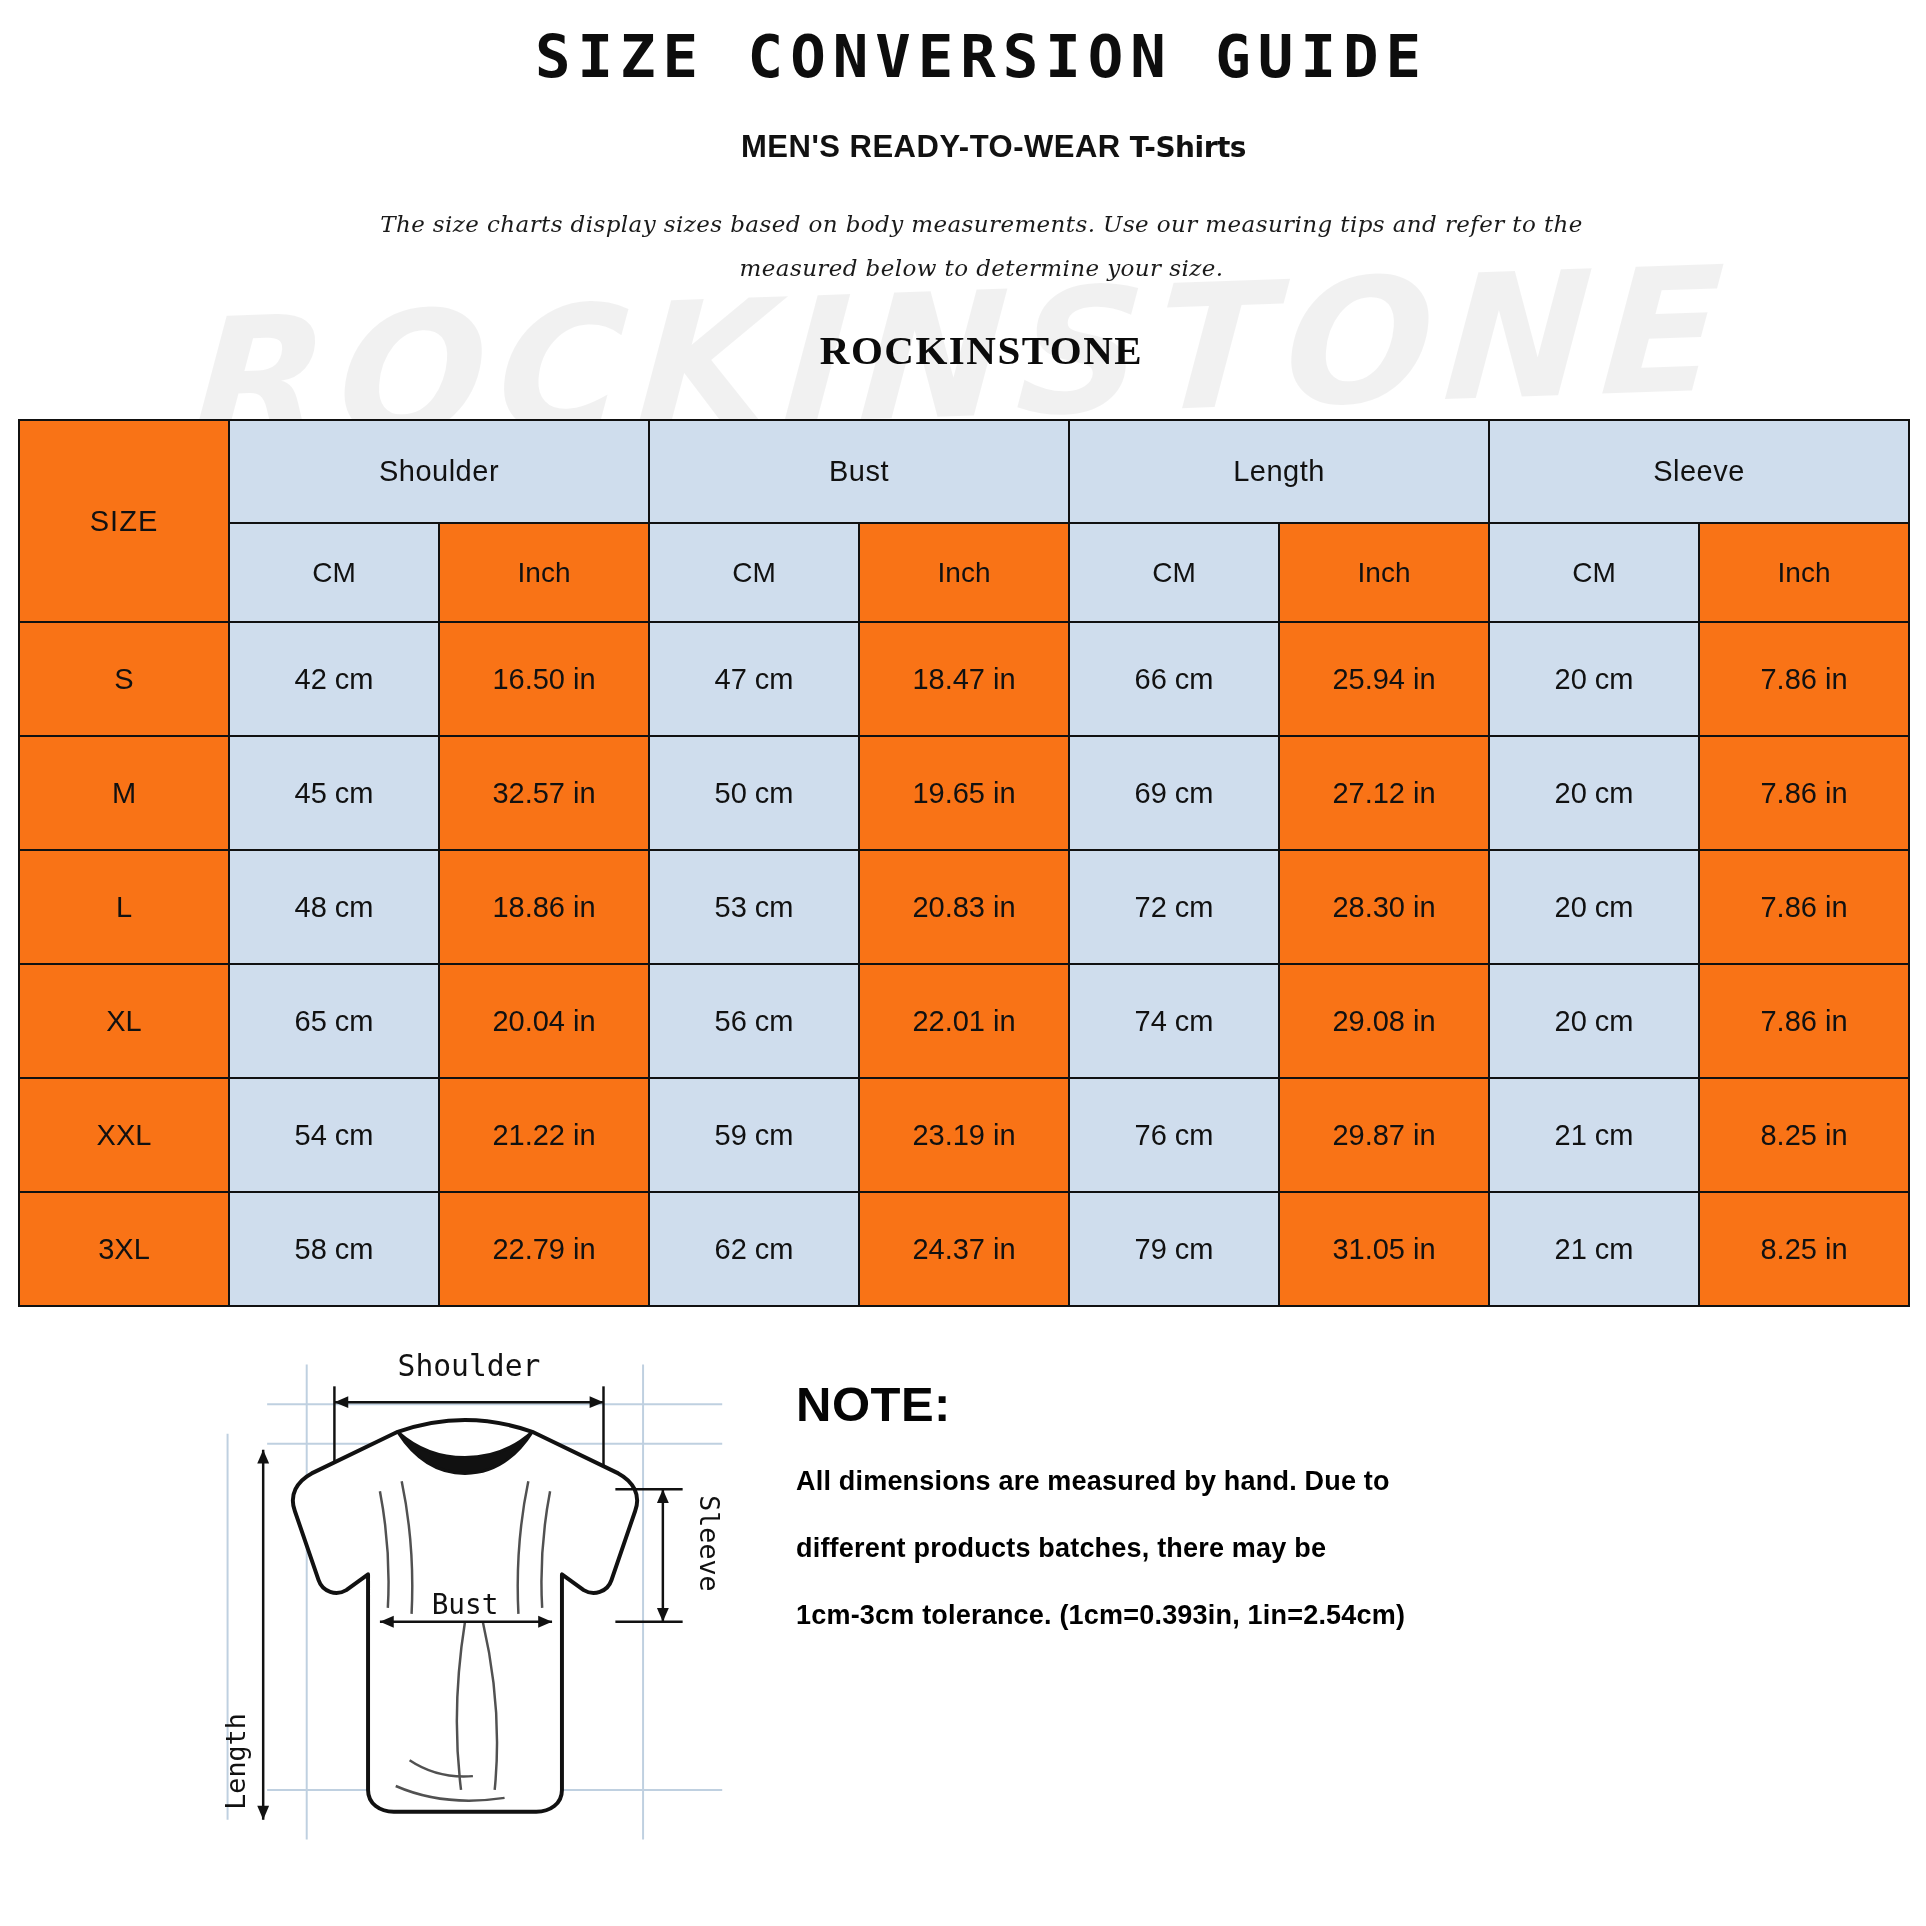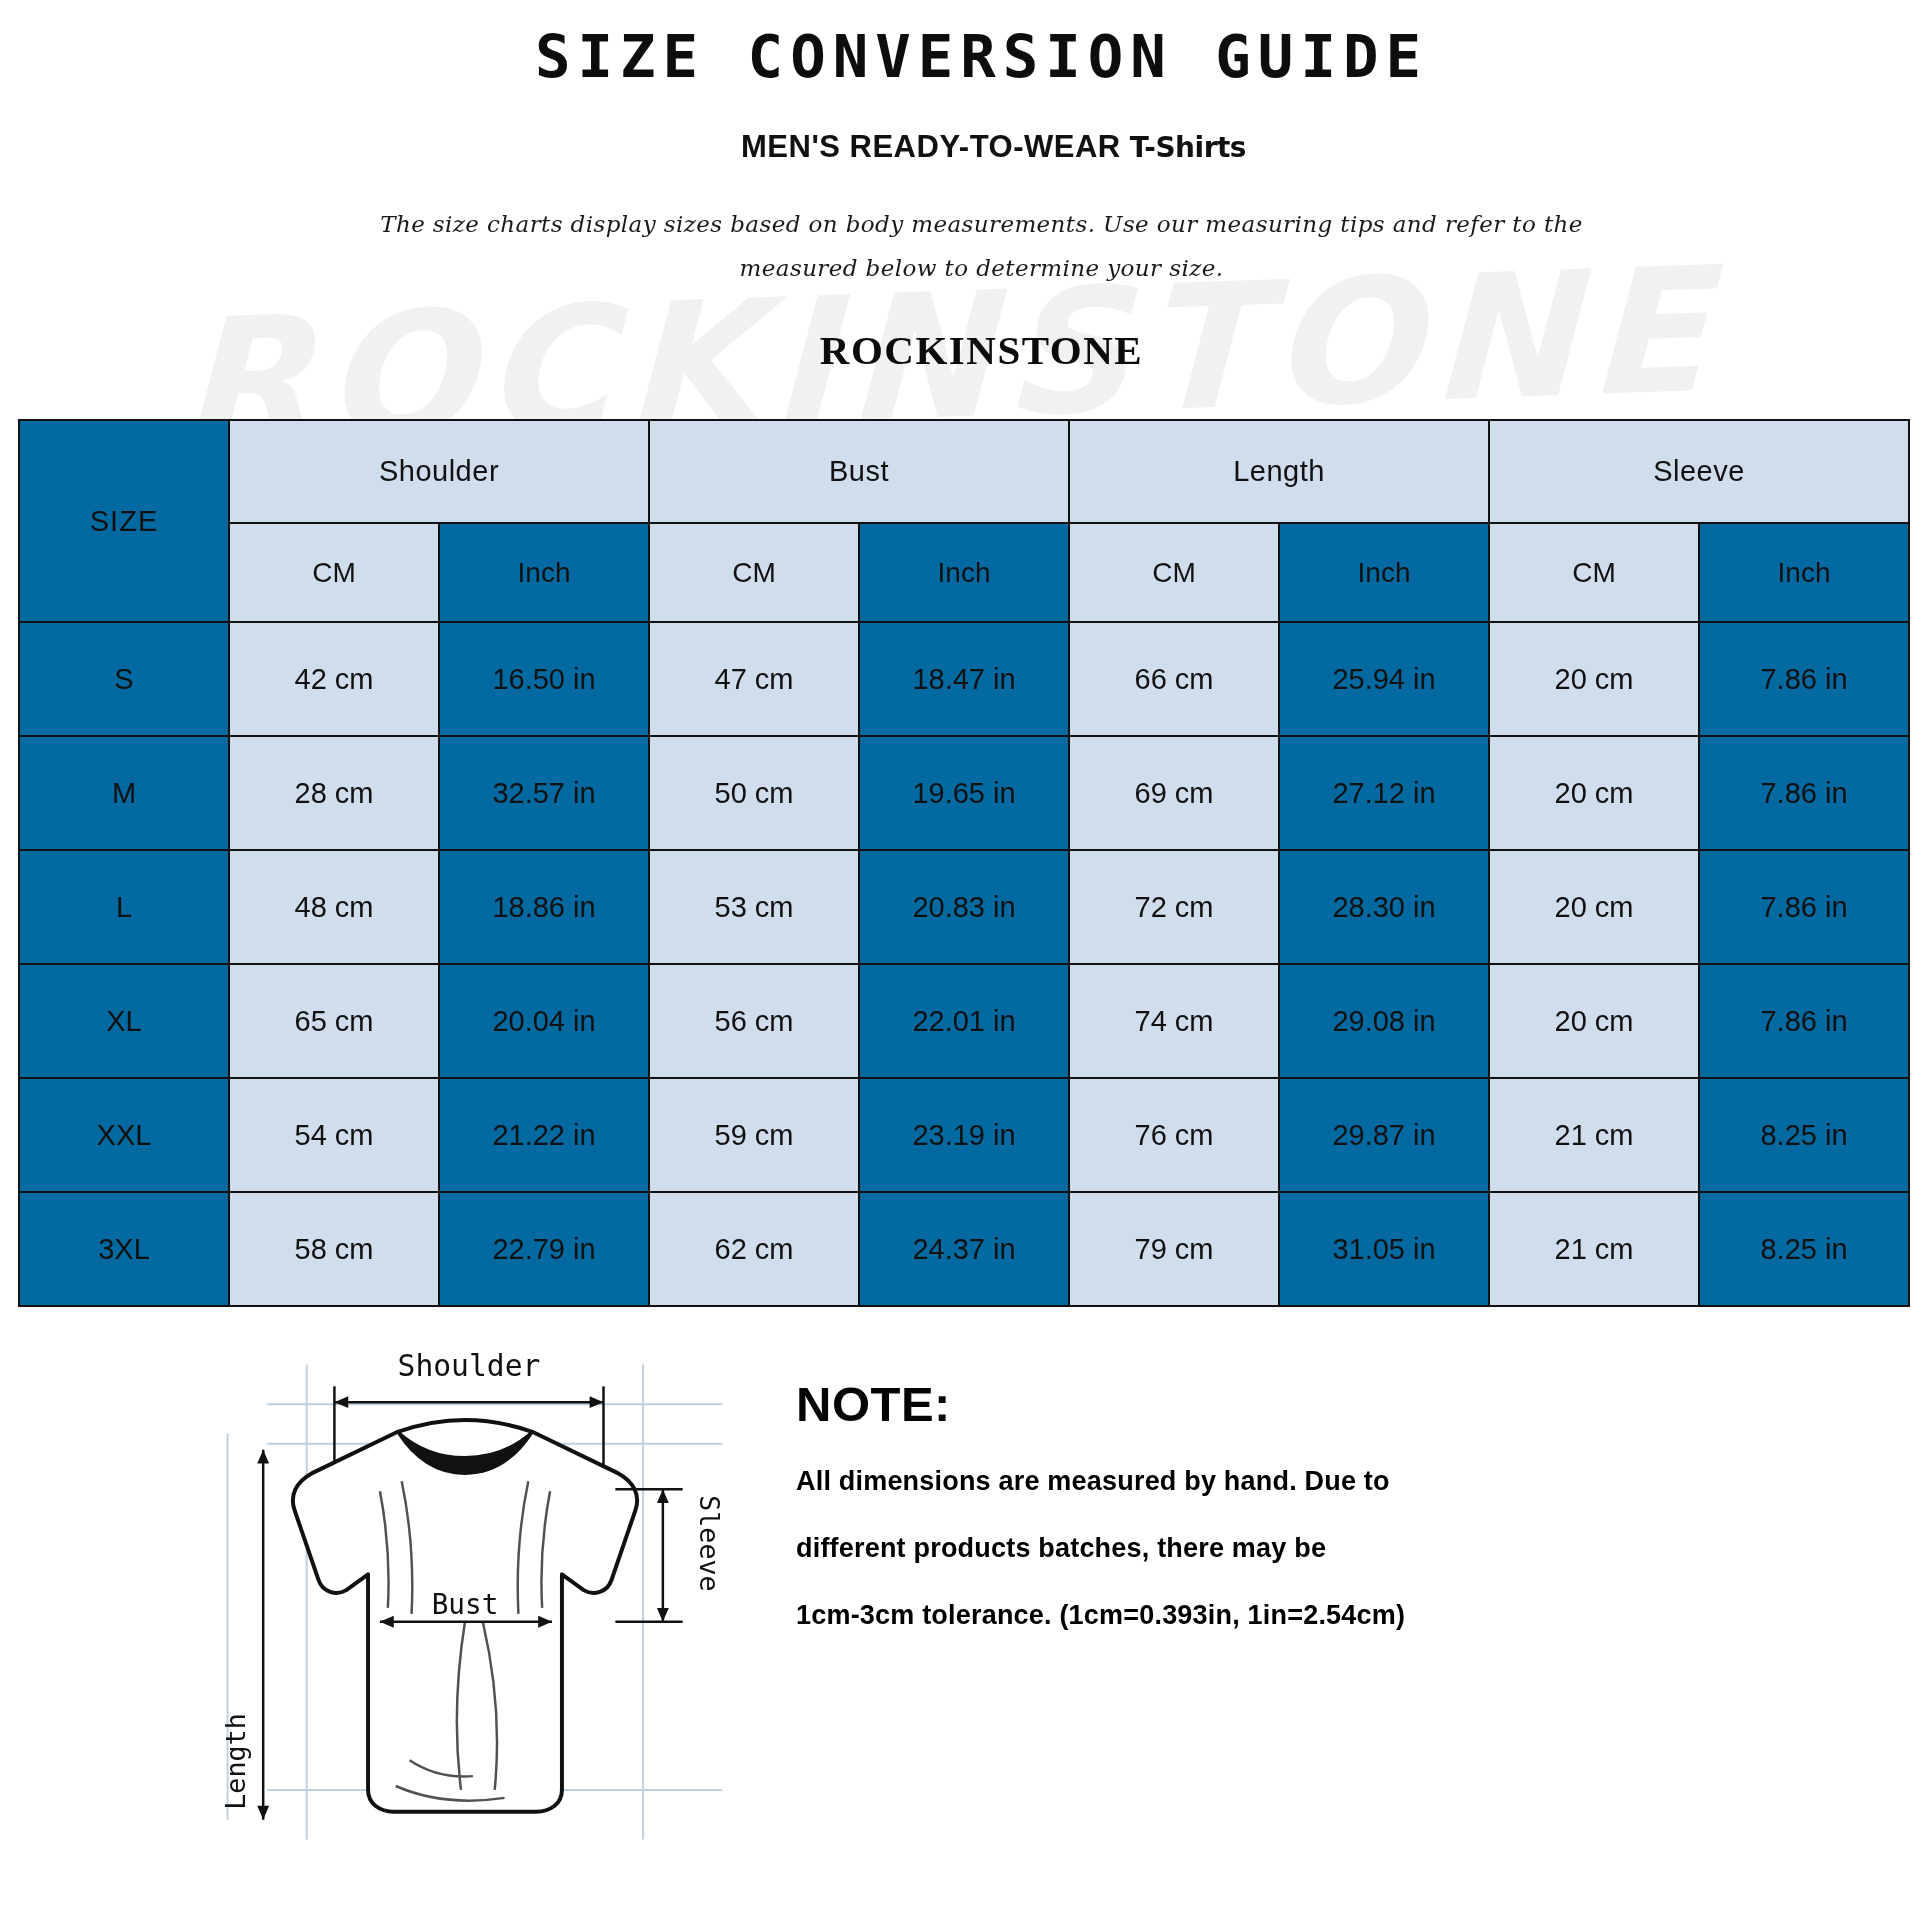--- a/index.html
+++ b/index.html
@@ -124,21 +124,21 @@
   .unit-row td {
     height: 95px;
     font-size: 28px;
     margin-top: 8px;
   }
   .data-row td {
     height: 110px;
     font-size: 29px;
   }
   .tint { background: #cfdded; }
-  .plain { background: #0369a1; }
+  .plain { background: #f97316; }
 
   
   .bottom {
     position: relative;
     z-index: 2;
     margin-top: 18px;
     display: flex;
     align-items: flex-start;
   }
   .sketch {
@@ -227,21 +227,21 @@
           <td class="plain">16.50 in</td>
           <td class="tint">47 cm</td>
           <td class="plain">18.47 in</td>
           <td class="tint">66 cm</td>
           <td class="plain">25.94 in</td>
           <td class="tint">20 cm</td>
           <td class="plain">7.86 in</td>
         </tr>
         <tr class="data-row">
           <td class="plain">M</td>
-          <td class="tint">28 cm</td>
+          <td class="tint">45 cm</td>
           <td class="plain">32.57 in</td>
           <td class="tint">50 cm</td>
           <td class="plain">19.65 in</td>
           <td class="tint">69 cm</td>
           <td class="plain">27.12 in</td>
           <td class="tint">20 cm</td>
           <td class="plain">7.86 in</td>
         </tr>
         <tr class="data-row">
           <td class="plain">L</td>

